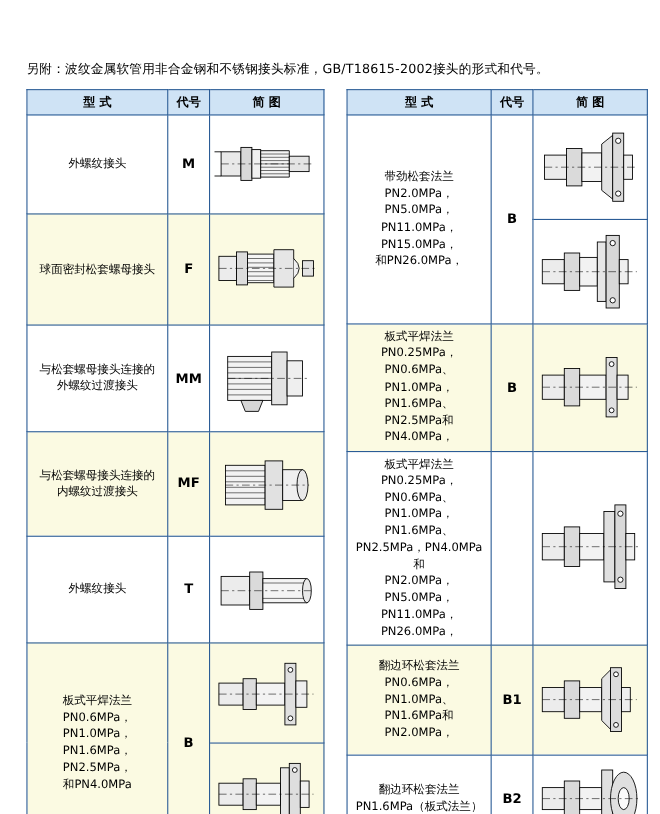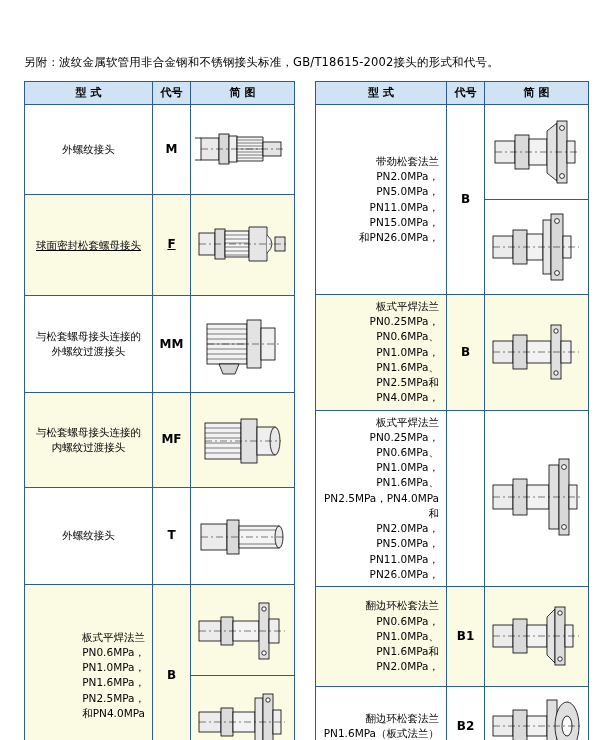--- a/index.html
+++ b/index.html
@@ -62,24 +62,23 @@
   }
   .c-type { width: 128px; }
   .c-code { width: 38px; }
   .c-pic  { width: 104px; }
   .r-type { width: 131px; }
   .r-code { width: 38px; }
   .r-pic  { width: 104px; }
 
   td.type {
     padding: 4px 7px;
-    text-align: right;
+    text-align: center;
   }
   td.type.center-text {
-    text-align: center;
   }
   td.code {
     text-align: center;
     font-weight: bold;
     font-size: 12px;
   }
   td.pic {
     text-align: center;
     padding: 2px 0;
   }
@@ -124,21 +123,21 @@
                 <path d="M44 21 L70 21 L70 45 L44 45 Z" fill="#f4f4f4"></path>
                 <path d="M44 24 L70 24 M44 27 L70 27 M44 30 L70 30 M44 33 L70 33 M44 36 L70 36 M44 39 L70 39 M44 42 L70 42" stroke-width="0.5"></path>
                 <rect x="70" y="26" width="18" height="14" fill="#e4e4e4"></rect>
                 <path d="M8 33 L92 33" stroke-dasharray="7,3,2,3" stroke-width="0.5"></path>
                 <path d="M2 22 L8 22 M2 44 L8 44"></path>
               </g>
             </svg>
           </td>
         </tr>
 
-        <tr style="height:88px;text-decoration:underline;">
+        <tr style="height:88px;">
           <td class="type tint center-text">球面密封松套螺母接头</td>
           <td class="code tint">F</td>
           <td class="pic tint">
             <svg width="100" height="76" viewBox="0 0 100 76">
               <g stroke="#000" stroke-width="0.8" fill="none">
                 <rect x="6" y="26" width="16" height="22" fill="#ececec"></rect>
                 <rect x="22" y="22" width="10" height="30" fill="#dcdcdc"></rect>
                 <path d="M32 24 L56 24 L56 50 L32 50 Z" fill="#f5f5f5"></path>
                 <path d="M32 28 L56 28 M32 32 L56 32 M32 36 L56 36 M32 40 L56 40 M32 44 L56 44 M32 48 L56 48" stroke-width="0.5"></path>
                 <path d="M56 20 L74 20 L74 54 L56 54 Z" fill="#e6e6e6"></path>

